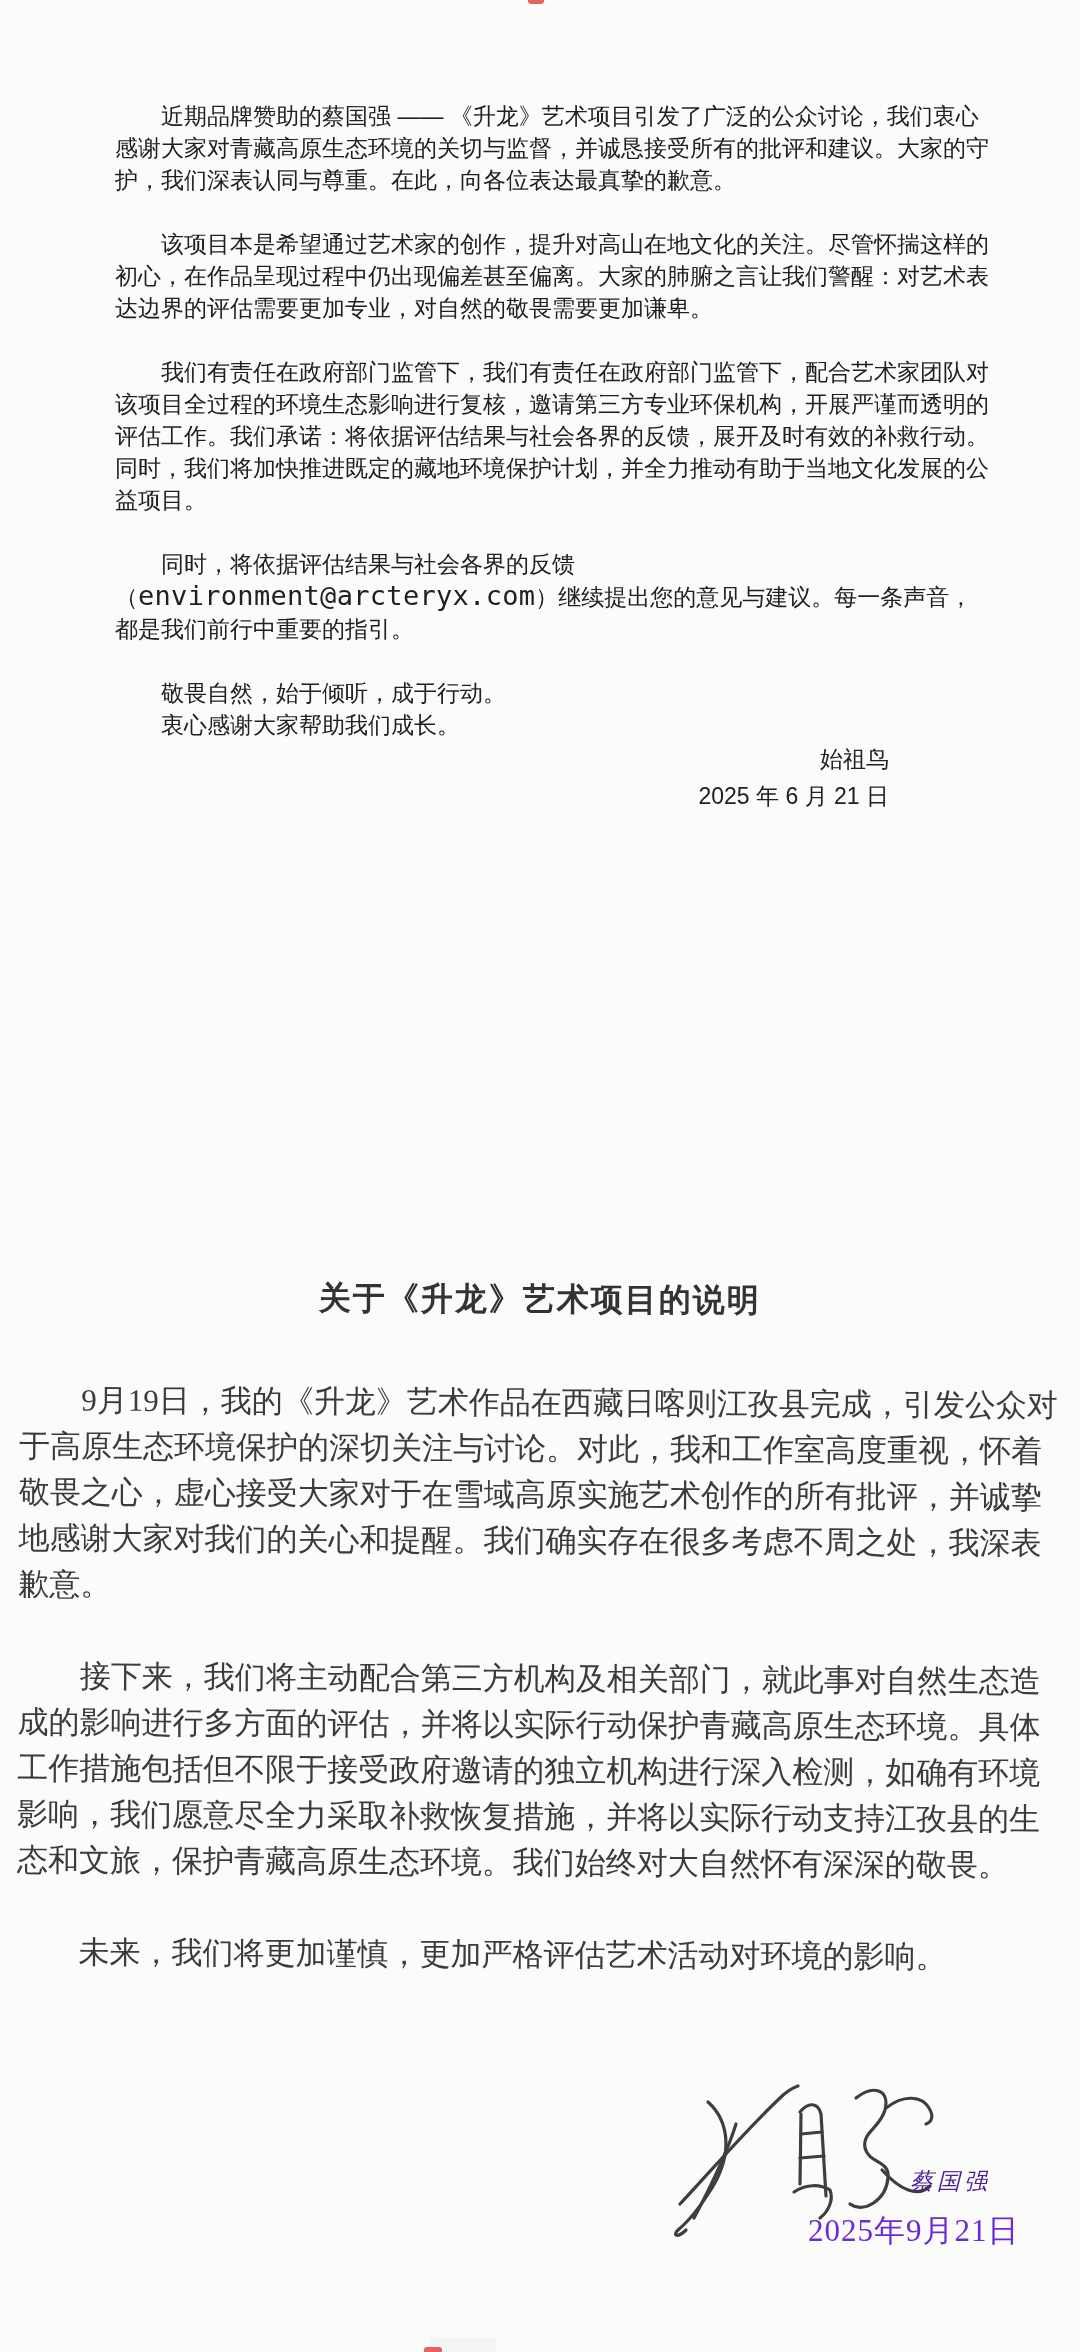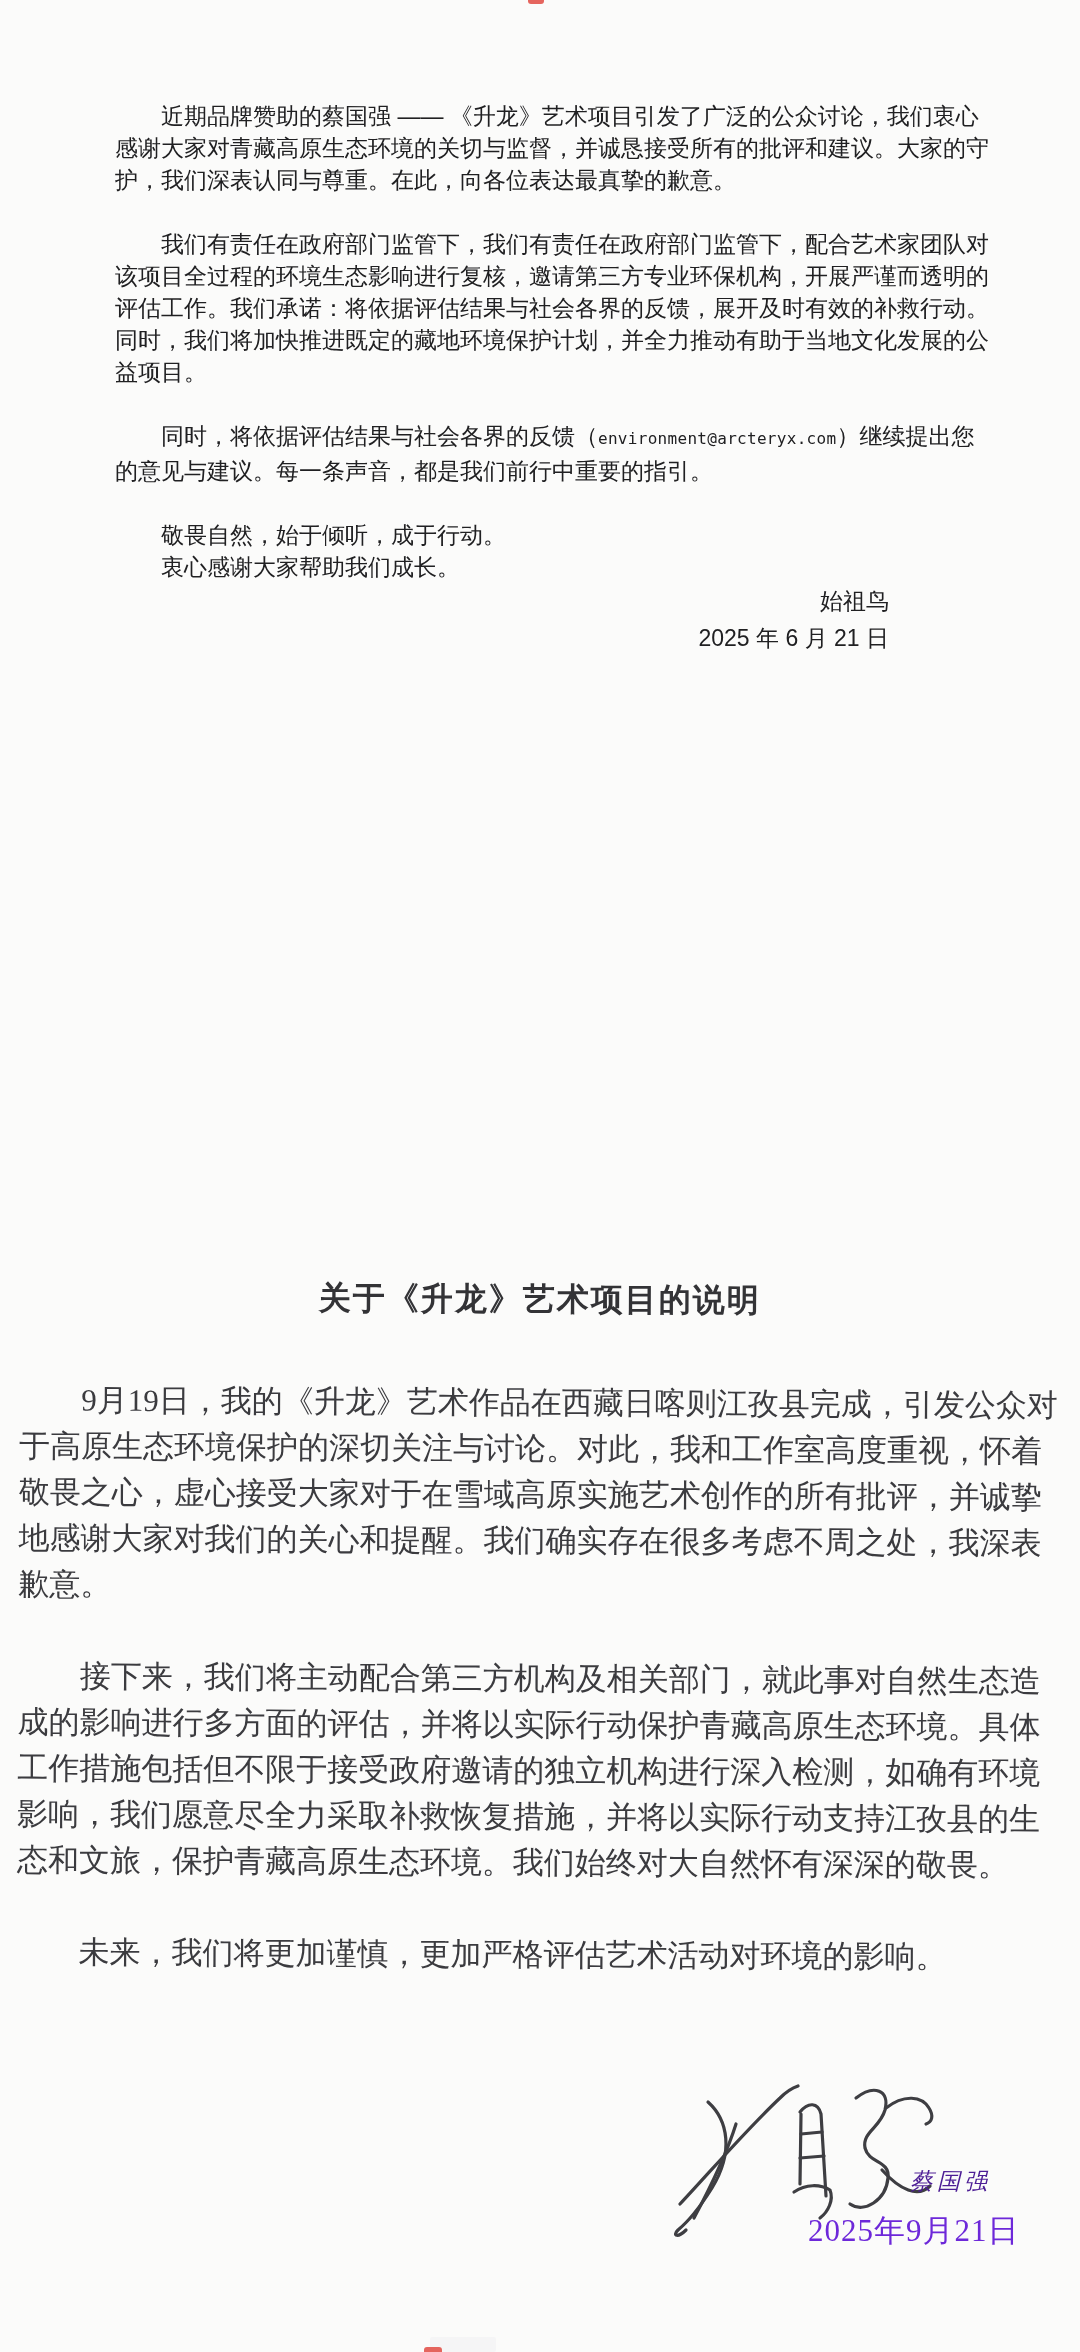--- a/index.html
+++ b/index.html
@@ -32,21 +32,21 @@
     position: absolute;
     left: 115px; top: 100px; width: 876px;
     font-family: "Liberation Sans", "DejaVu Sans", sans-serif;
     font-size: 23px; line-height: 32px; color: #202022;
     text-align: left;
   }
   .doc1 p { margin: 0 0 32px 0; text-indent: 2em; }
   .doc1 p.closing { margin-bottom: 0; }
   .email {
     font-family: "DejaVu Sans Mono", "Liberation Mono", monospace;
-    font-size: 16px; letter-spacing: .3px;
+    font-size: 27px; letter-spacing: .3px;
   }
   .sig1 {
     text-align: right;
     padding-right: 102px;
     line-height: 37px;
   }
 
   
   .doc2 {
     position: absolute;
@@ -79,20 +79,21 @@
 </style>
 </head>
 <body>
 
 <div class="canvas">
 
   <div class="mark-top"></div>
 
   <section class="doc1">
     <p>近期品牌赞助的蔡国强 —— 《升龙》艺术项目引发了广泛的公众讨论，我们衷心感谢大家对青藏高原生态环境的关切与监督，并诚恳接受所有的批评和建议。大家的守护，我们深表认同与尊重。在此，向各位表达最真挚的歉意。</p>
+    <p>该项目本是希望通过艺术家的创作，提升对高山在地文化的关注。尽管怀揣这样的初心，在作品呈现过程中仍出现偏差甚至偏离。大家的肺腑之言让我们警醒：对艺术表达边界的评估需要更加专业，对自然的敬畏需要更加谦卑。</p>
     <p>我们有责任在政府部门监管下，我们有责任在政府部门监管下，配合艺术家团队对该项目全过程的环境生态影响进行复核，邀请第三方专业环保机构，开展严谨而透明的评估工作。我们承诺：将依据评估结果与社会各界的反馈，展开及时有效的补救行动。同时，我们将加快推进既定的藏地环境保护计划，并全力推动有助于当地文化发展的公益项目。</p>
     <p><span>同时，将依据评估结果与社会各界的反馈（</span><span class="email">environment@arcteryx.com</span><span>）继续提出您的意见与建议。每一条声音，都是我们前行中重要的指引。</span></p>
     <p class="closing">敬畏自然，始于倾听，成于行动。</p>
     <p class="closing">衷心感谢大家帮助我们成长。</p>
     <div class="sig1">
       <div>始祖鸟</div>
       <div>2025 年 6 月 21 日</div>
     </div>
   </section>
 

